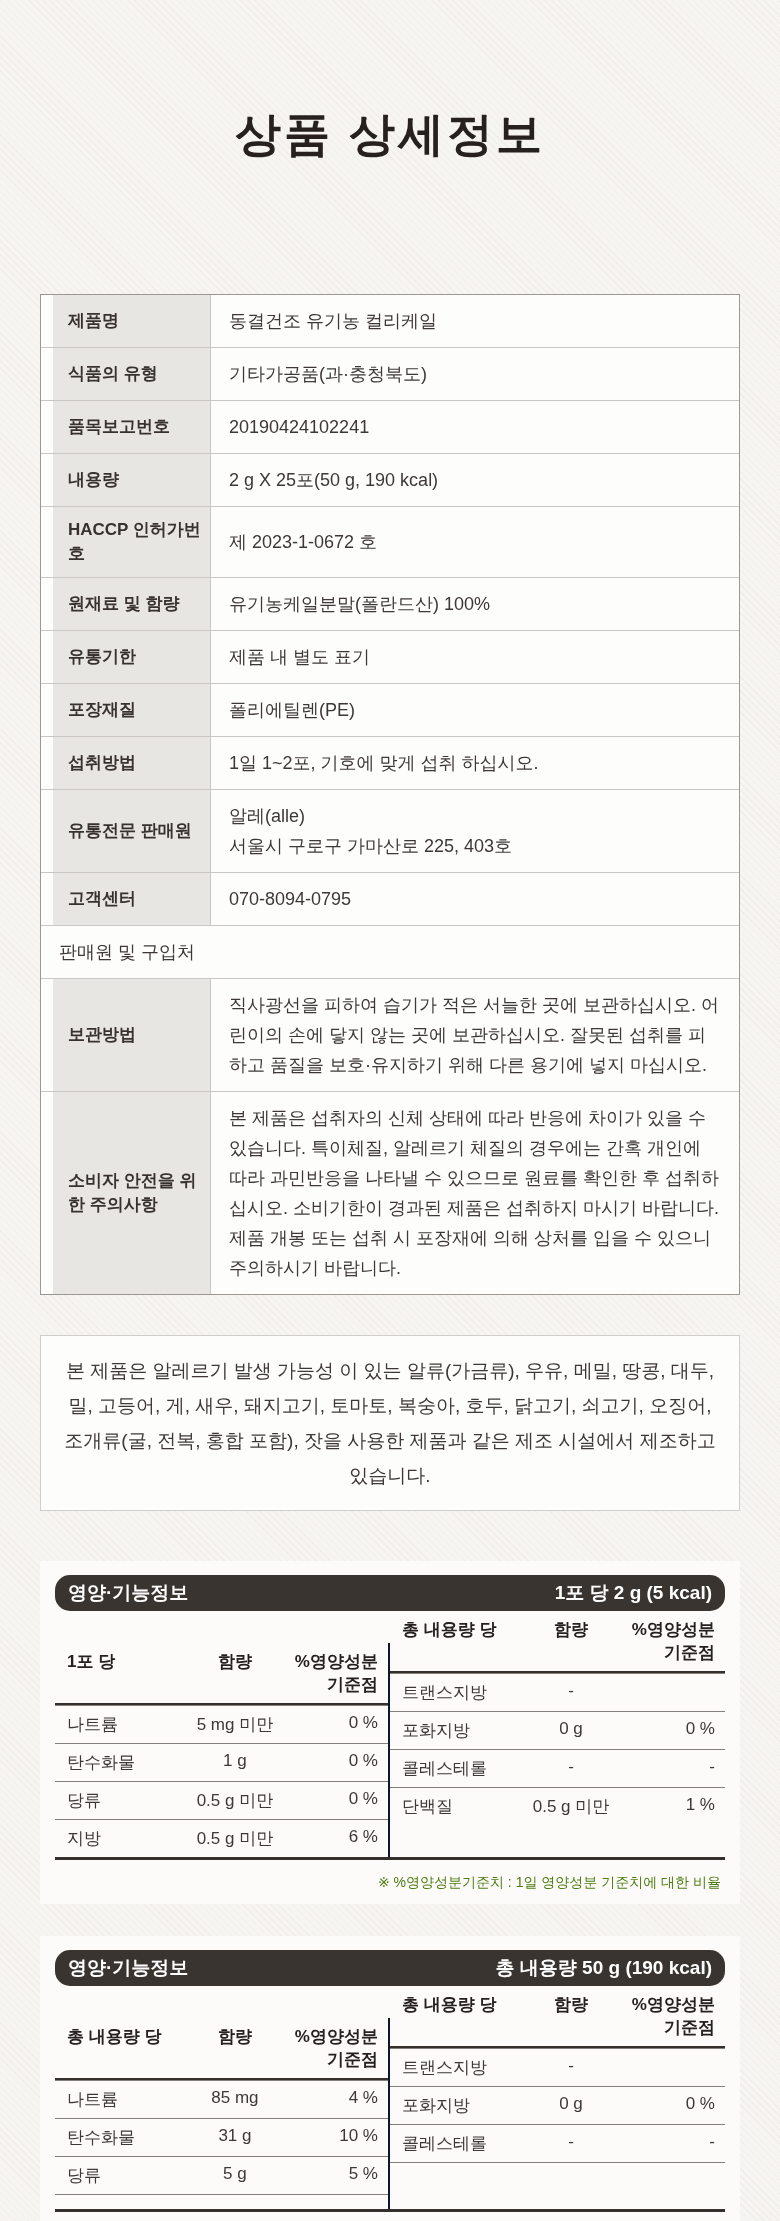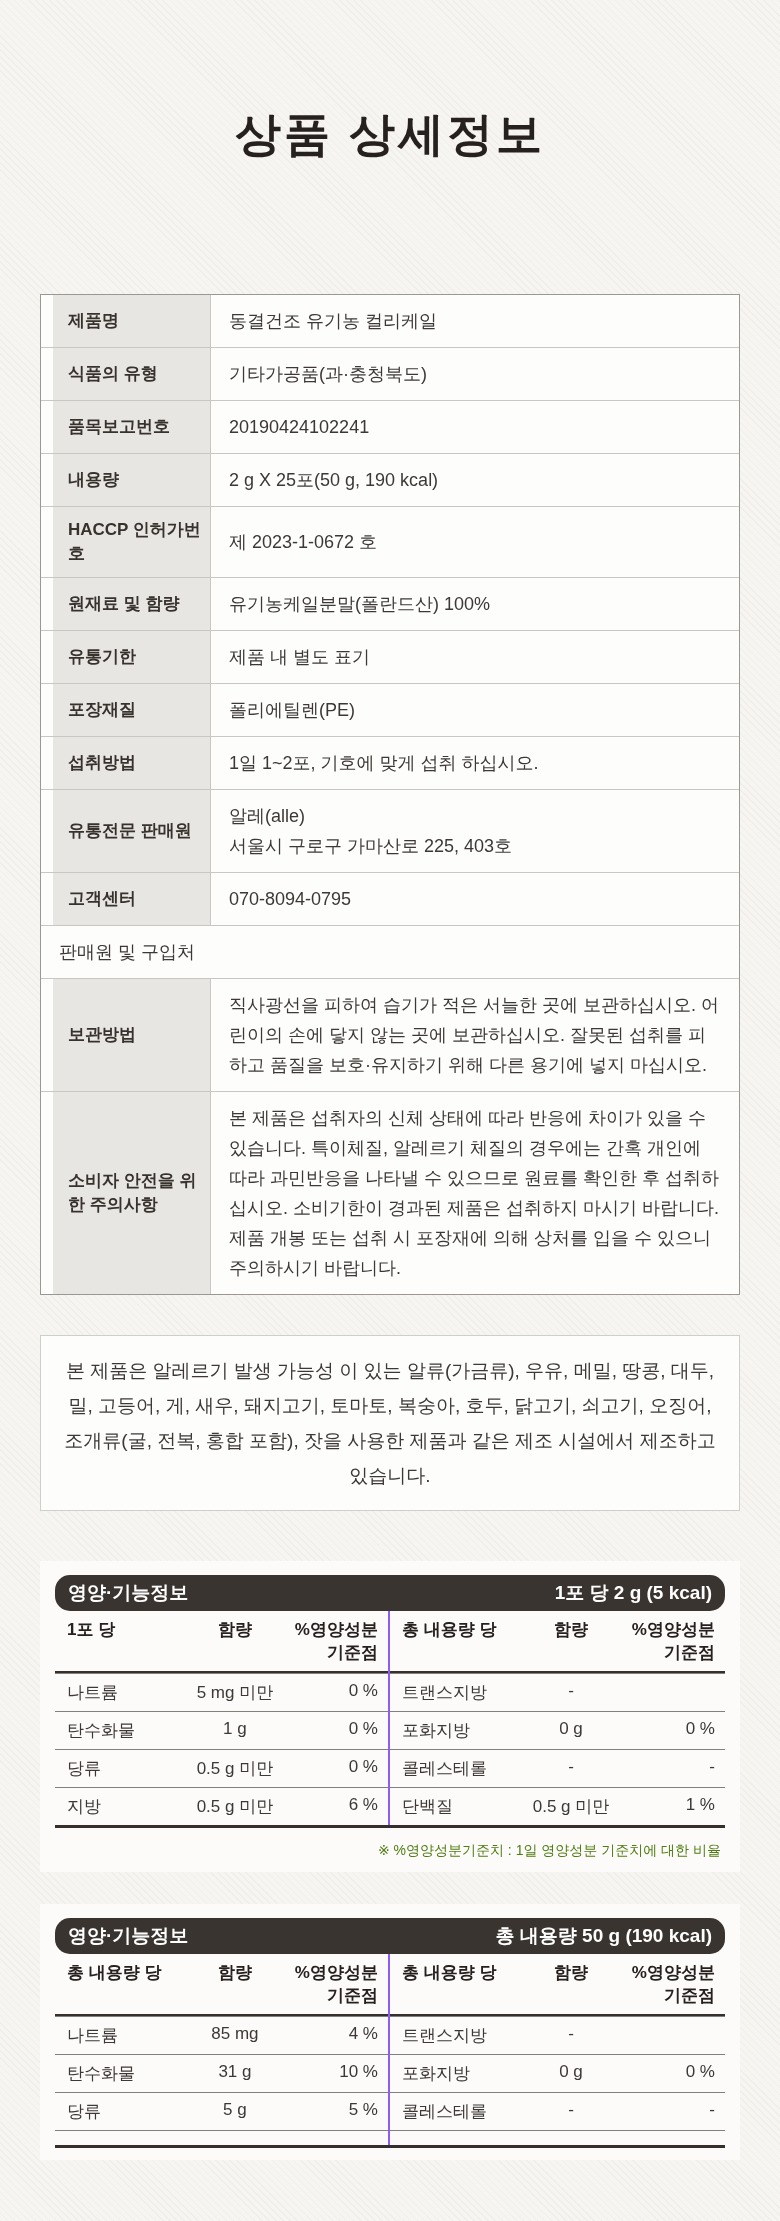--- a/index.html
+++ b/index.html
@@ -60,21 +60,21 @@
   }
   .nutri-panel.second { margin-top:32px; }
   .nutri-bar {
     background:#3a3430; color:#ffffff;
     display:flex; justify-content:space-between; align-items:center;
     padding:5px 13px;
     font-size:19px; font-weight:bold; line-height:26px;border-radius:15px;
   }
   .nutri-table { display:flex; border-bottom:3px solid #35302c; }
   .nutri-half { width:50%; }
-  .nutri-half.left { border-right:2px solid #8b5cf6; }
+  .nutri-half.left { border-right:2px solid #0f172a;margin-top:32px; }
   .n-row { display:flex; padding:7px 10px 7px 12px; border-top:1px solid #83807c; font-size:17px; }
   .n-row.n-head { border-top:none; border-bottom:2px solid #35302c; font-weight:bold; font-size:17px; color:#26211e; }
   .n-c1 { width:36%; text-align:left; }
   .n-c2 { width:36%; text-align:center; }
   .n-c3 { width:28%; text-align:right; }
   .nutri-footnote {
     text-align:right;
     font-size:14px; color:#4d7c0f;
     margin-top:14px; padding-right:4px;
   }

